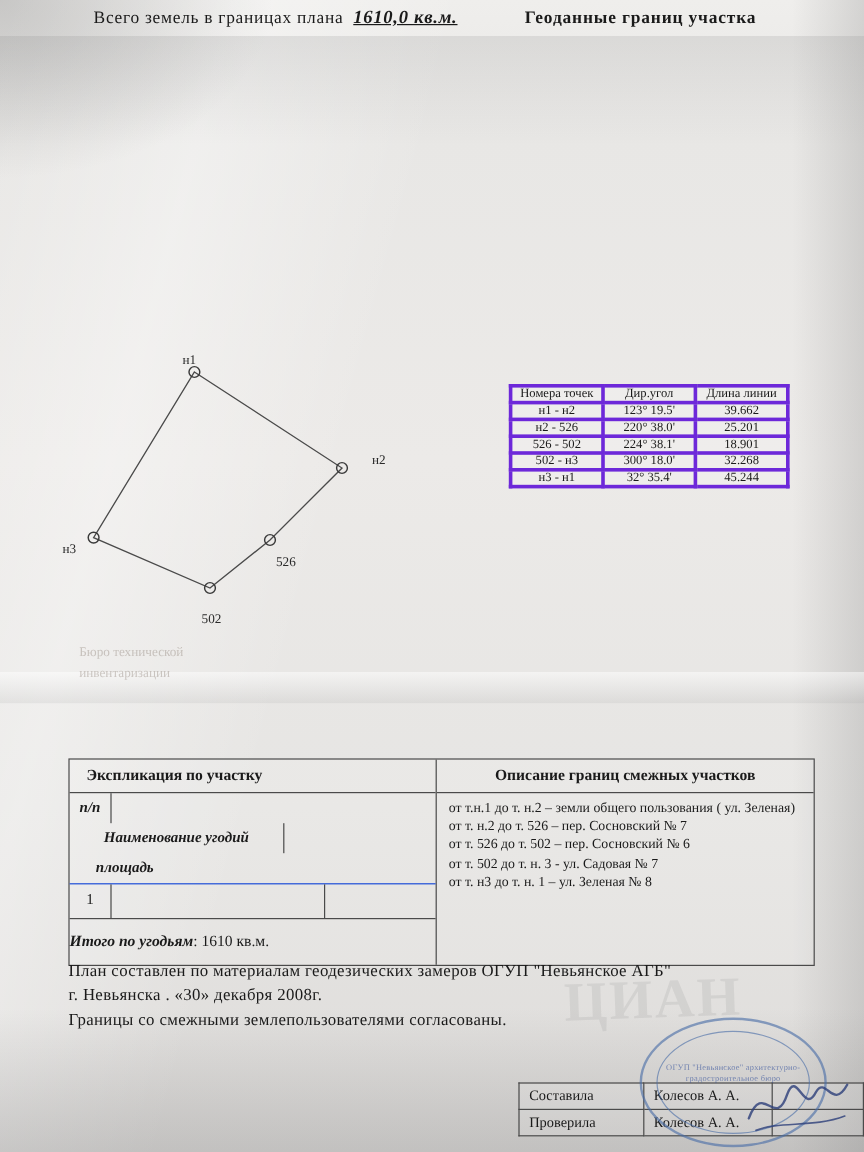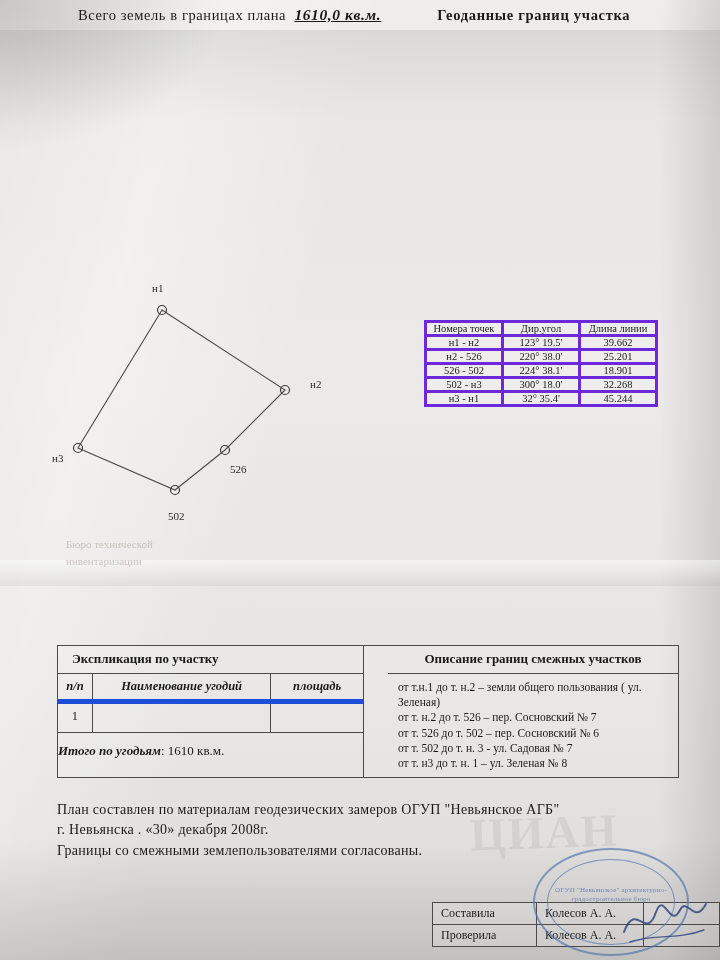--- a/index.html
+++ b/index.html
@@ -119,43 +119,43 @@
     white-space: nowrap;
   }
   .geo-table th { font-size: 10.5px; }
   .geo-table td.col1 { width: 62px; }
   .geo-table td.col2 { width: 62px; }
   .geo-table td.col3 { width: 62px; }
 
   
   .bottom-tables {
     position: absolute;
-    left: 57px; top: 645px;
+    left: 57px; top: 632px;
     width: 620px;
     border: 1px solid #4a4a4a;
     display: flex;
     background: rgba(255,255,255,0.12);
-    gap: 24px;
   }
   .bt-left { width: 305px; border-right: 1px solid #4a4a4a; }
   .bt-right { width: 315px; }
   .bt-title {
     text-align: center;
     font-weight: bold;
     font-size: 13px;
     padding: 5px 2px 6px 2px;
     border-bottom: 1px solid #4a4a4a;
   }
   .bt-left .bt-title { text-align: left; padding-left: 14px; }
   .expl-head {
     display: flex;
-    border-bottom: 5px solid #1d4ed8;
+    border-bottom: 1px solid #1d4ed8;
     font-style: italic;
     font-weight: bold;
     font-size: 12.5px;
+    flex-direction: column;
   }
   .expl-head .c-np { width: 34px; border-right: 1px solid #4a4a4a; text-align: center; padding: 5px 0; }
   .expl-head .c-name { width: 178px; border-right: 1px solid #4a4a4a; text-align: center; padding: 5px 0; }
   .expl-head .c-area { width: 92px; text-align: center; padding: 5px 0; }
   .expl-row {
     display: flex;
     border-bottom: 1px solid #4a4a4a;
     font-size: 12.5px;
     height: 28px;
   }
@@ -279,21 +279,21 @@
 
   <div class="plot">
     <svg width="350" height="280" viewBox="0 0 350 280">
       <polygon points="122,40 245,120 185,180 135,220 38,178" fill="none" stroke="#4a4a4a" stroke-width="1.1"></polygon>
       <circle cx="122" cy="40" r="4.5" fill="none" stroke="#3a3a3a" stroke-width="1.2"></circle>
       <circle cx="245" cy="120" r="4.5" fill="none" stroke="#3a3a3a" stroke-width="1.2"></circle>
       <circle cx="185" cy="180" r="4.5" fill="none" stroke="#3a3a3a" stroke-width="1.2"></circle>
       <circle cx="135" cy="220" r="4.5" fill="none" stroke="#3a3a3a" stroke-width="1.2"></circle>
       <circle cx="38" cy="178" r="4.5" fill="none" stroke="#3a3a3a" stroke-width="1.2"></circle>
     </svg>
-    <div class="pt-label" style="left:112px; top:12px;">н1</div>
+    <div class="pt-label" style="left:112px; top:24px;">н1</div>
     <div class="pt-label" style="left:270px; top:108px;">н2</div>
     <div class="pt-label" style="left:190px; top:193px;">526</div>
     <div class="pt-label" style="left:128px; top:240px;">502</div>
     <div class="pt-label" style="left:12px; top:182px;">н3</div>
   </div>
 
   <div class="ghost-text">
     <div>Бюро технической</div>
     <div>инвентаризации</div>
   </div>

